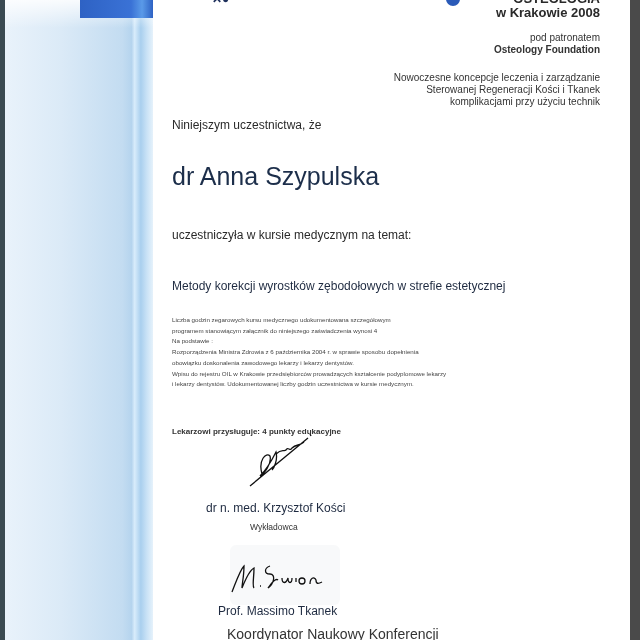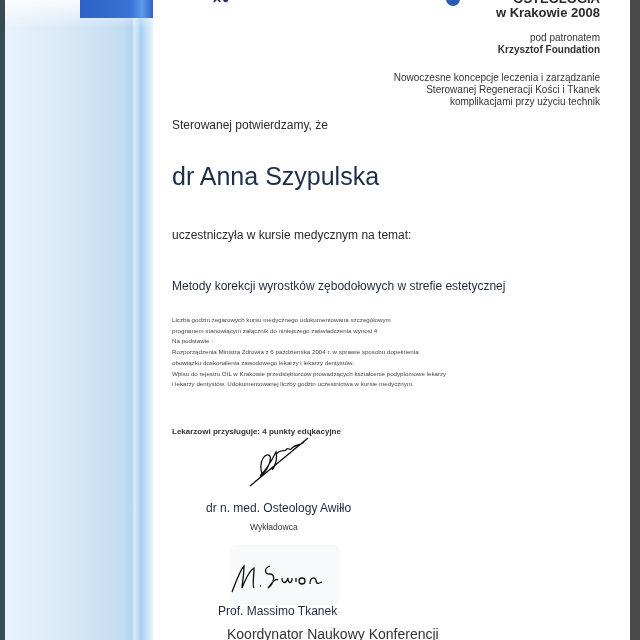--- a/index.html
+++ b/index.html
@@ -93,50 +93,50 @@
 <div class="top-block"></div>
 <div class="right-edge"></div>
 
 <div class="logo-left">✕●</div>
 <div class="logo-right"></div>
 
 <div class="header-right">
   <div class="conf-title">OSTEOLOGIA</div>
   <div class="conf-title">w Krakowie 2008</div>
   <div class="patron-label">pod patronatem</div>
-  <div class="patron-name">Krzysztof Foundation</div>
+  <div class="patron-name">Osteology Foundation</div>
   <div class="course-title">
     <div>Nowoczesne koncepcje leczenia i zarządzanie</div>
     <div>Sterowanej Regeneracji Kości i Tkanek</div>
     <div>komplikacjami przy użyciu technik</div>
   </div>
 </div>
 
-<div class="confirm">Sterowanej potwierdzamy, że</div>
+<div class="confirm">Niniejszym uczestnictwa, że</div>
 <div class="name">dr Anna Szypulska</div>
 <div class="participated">uczestniczyła w kursie medycznym na temat:</div>
 <div class="topic">Metody korekcji wyrostków zębodołowych w strefie estetycznej</div>
 
 <div class="details">
   <div>Liczba godzin zegarowych kursu medycznego udokumentowana szczegółowym</div>
   <div>programem stanowiącym załącznik do niniejszego zaświadczenia wynosi 4</div>
   <div>Na podstawie :</div>
   <div>Rozporządzenia Ministra Zdrowia z 6 października 2004 r. w sprawie sposobu dopełnienia</div>
   <div>obowiązku doskonalenia zawodowego lekarzy i lekarzy dentystów.</div>
   <div>Wpisu do rejestru OIL w Krakowie przedsiębiorców prowadzących kształcenie podyplomowe lekarzy</div>
   <div>i lekarzy dentystów. Udokumentowanej liczby godzin uczestnictwa w kursie medycznym.</div>
 </div>
 
 <div class="points">Lekarzowi przysługuje: 4 punkty edukacyjne</div>
 
 <svg class="sig1" viewBox="0 0 70 60">
   <path d="M2 56 L60 8 M14 44 C10 30 18 22 22 26 C24 34 16 44 12 46 C18 40 24 30 28 22 C30 30 26 38 24 40 M28 24 C34 18 36 22 38 20 C40 16 42 22 44 18 C48 14 52 16 56 12 M62 4 L63 6" stroke="#111" stroke-width="1.3" fill="none"></path>
 </svg>
 
-<div class="signer1-name">dr n. med. Osteology Awiłło</div>
+<div class="signer1-name">dr n. med. Krzysztof Kości</div>
 <div class="signer1-role">Wykładowca</div>
 
 <div class="stamp"></div>
 
 <svg class="sig2" viewBox="0 0 100 35">
   <path d="M2 32 C6 22 10 10 14 6 C14 16 12 24 12 28 C16 18 20 10 24 8 C24 18 22 26 24 28 M30 26 L31 26 M40 6 C34 8 34 14 40 14 C46 14 44 24 38 28 C42 22 46 18 48 20 M52 18 C52 24 56 24 58 18 C58 24 62 24 62 18 M66 18 L66 22 M72 18 C68 18 68 24 72 24 C76 24 76 18 72 18 M80 24 C80 18 84 16 86 20 C86 24 88 24 92 22" stroke="#111" stroke-width="1.3" fill="none"></path>
 </svg>
 
 <div class="signer2-name">Prof. Massimo Tkanek</div>
 <div class="signer2-role">Koordynator Naukowy Konferencji</div>

